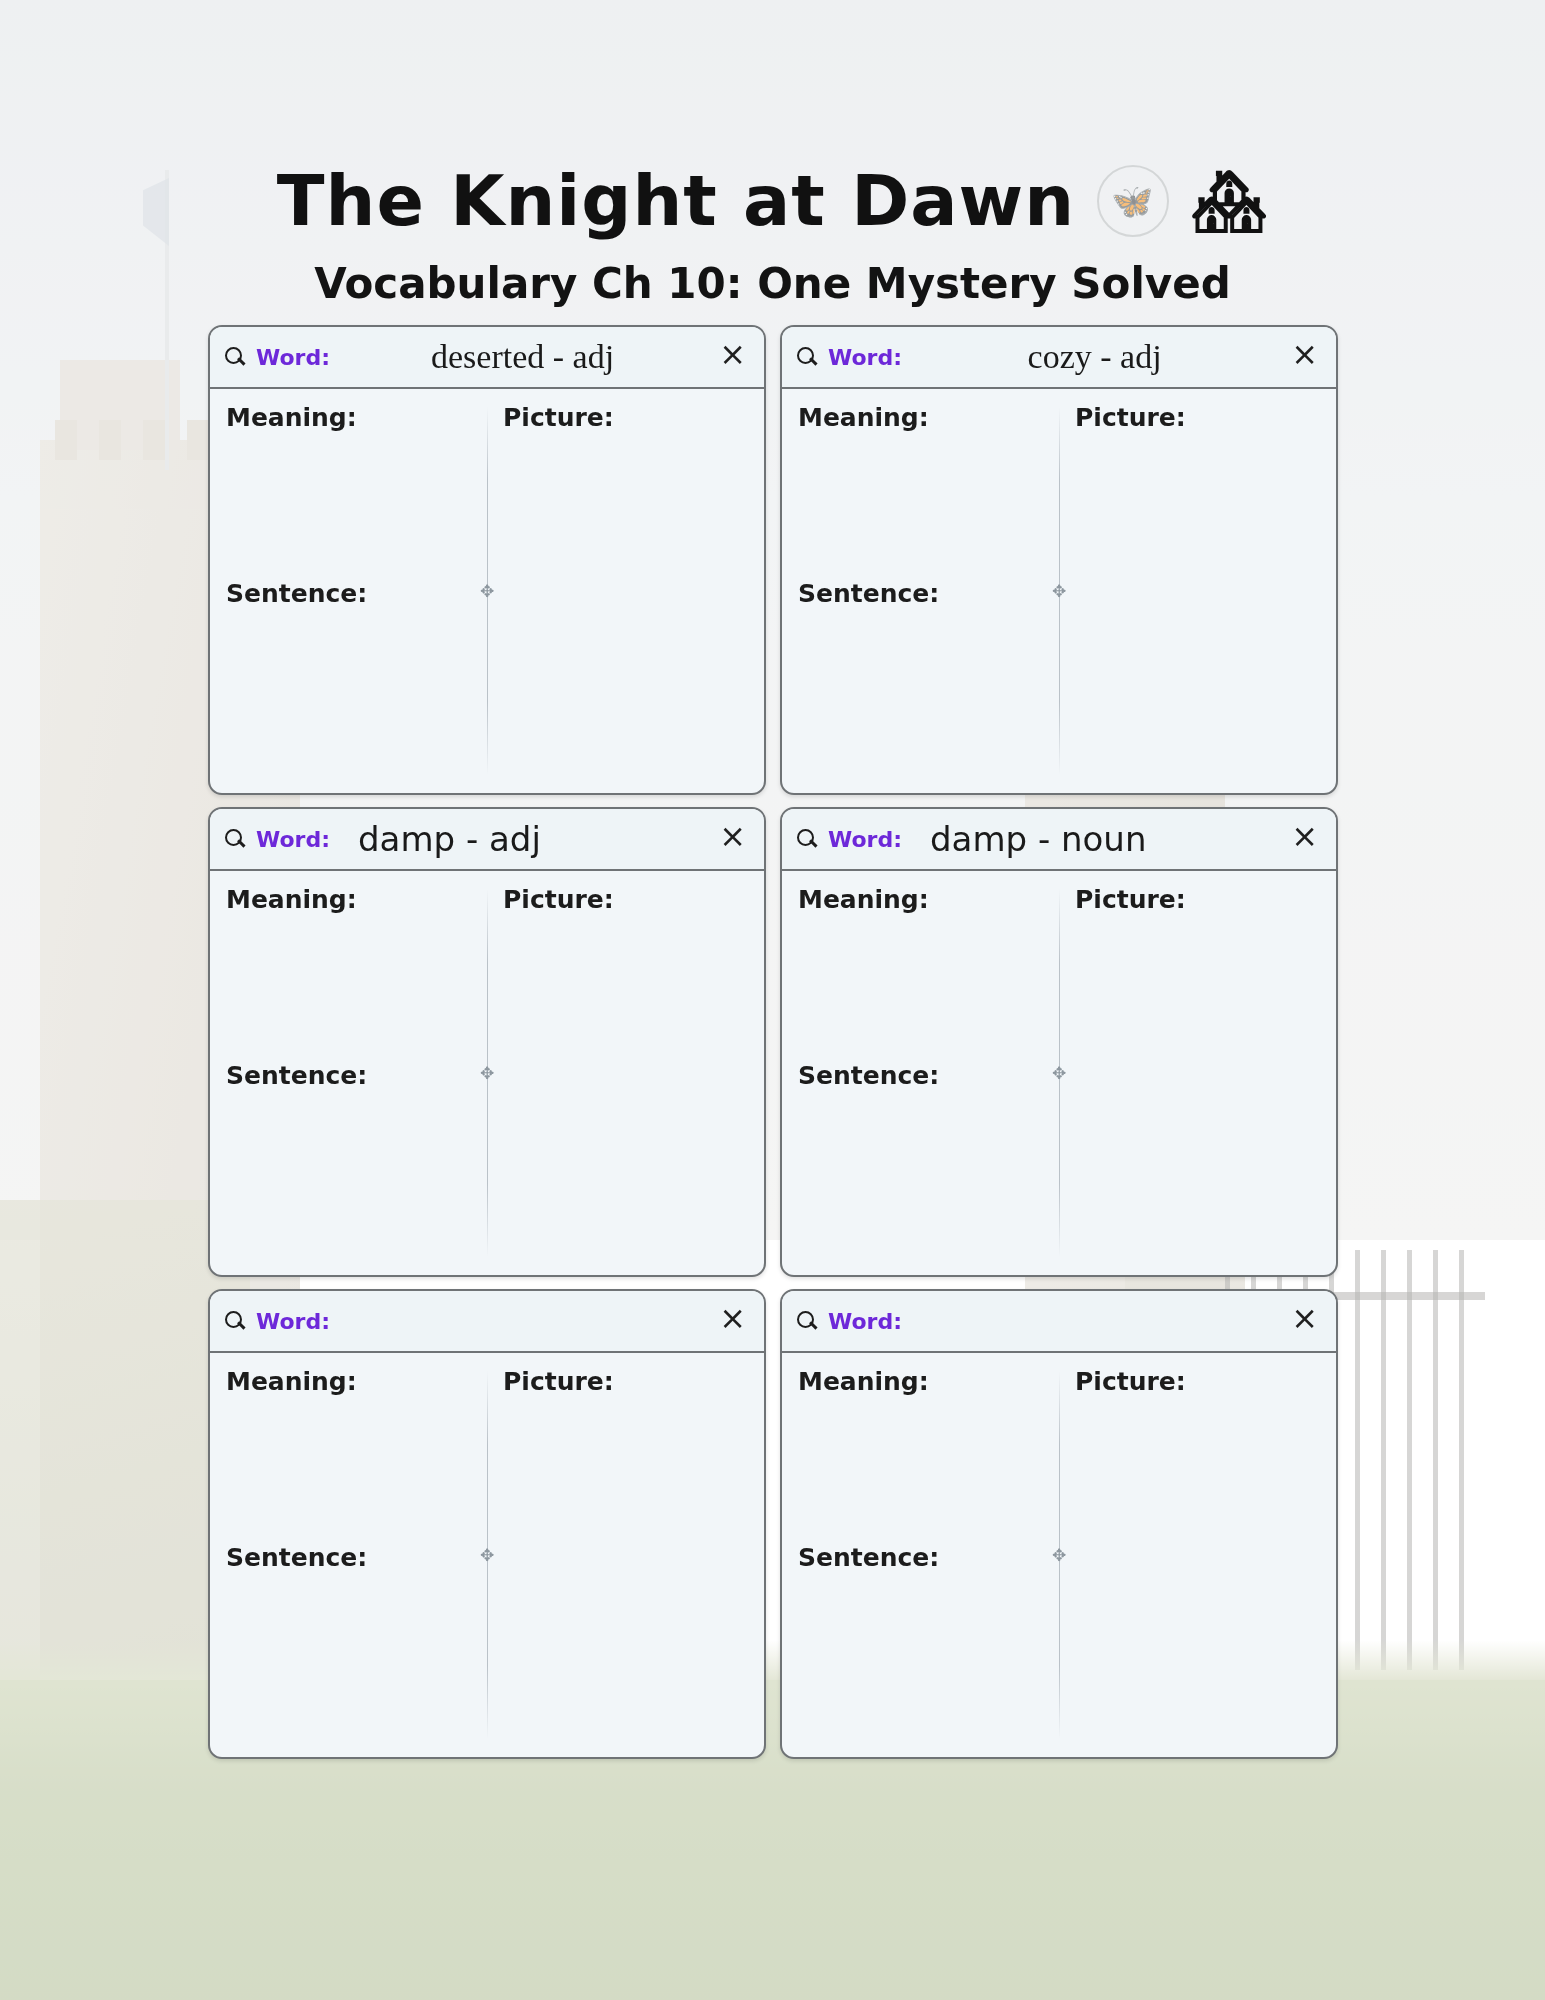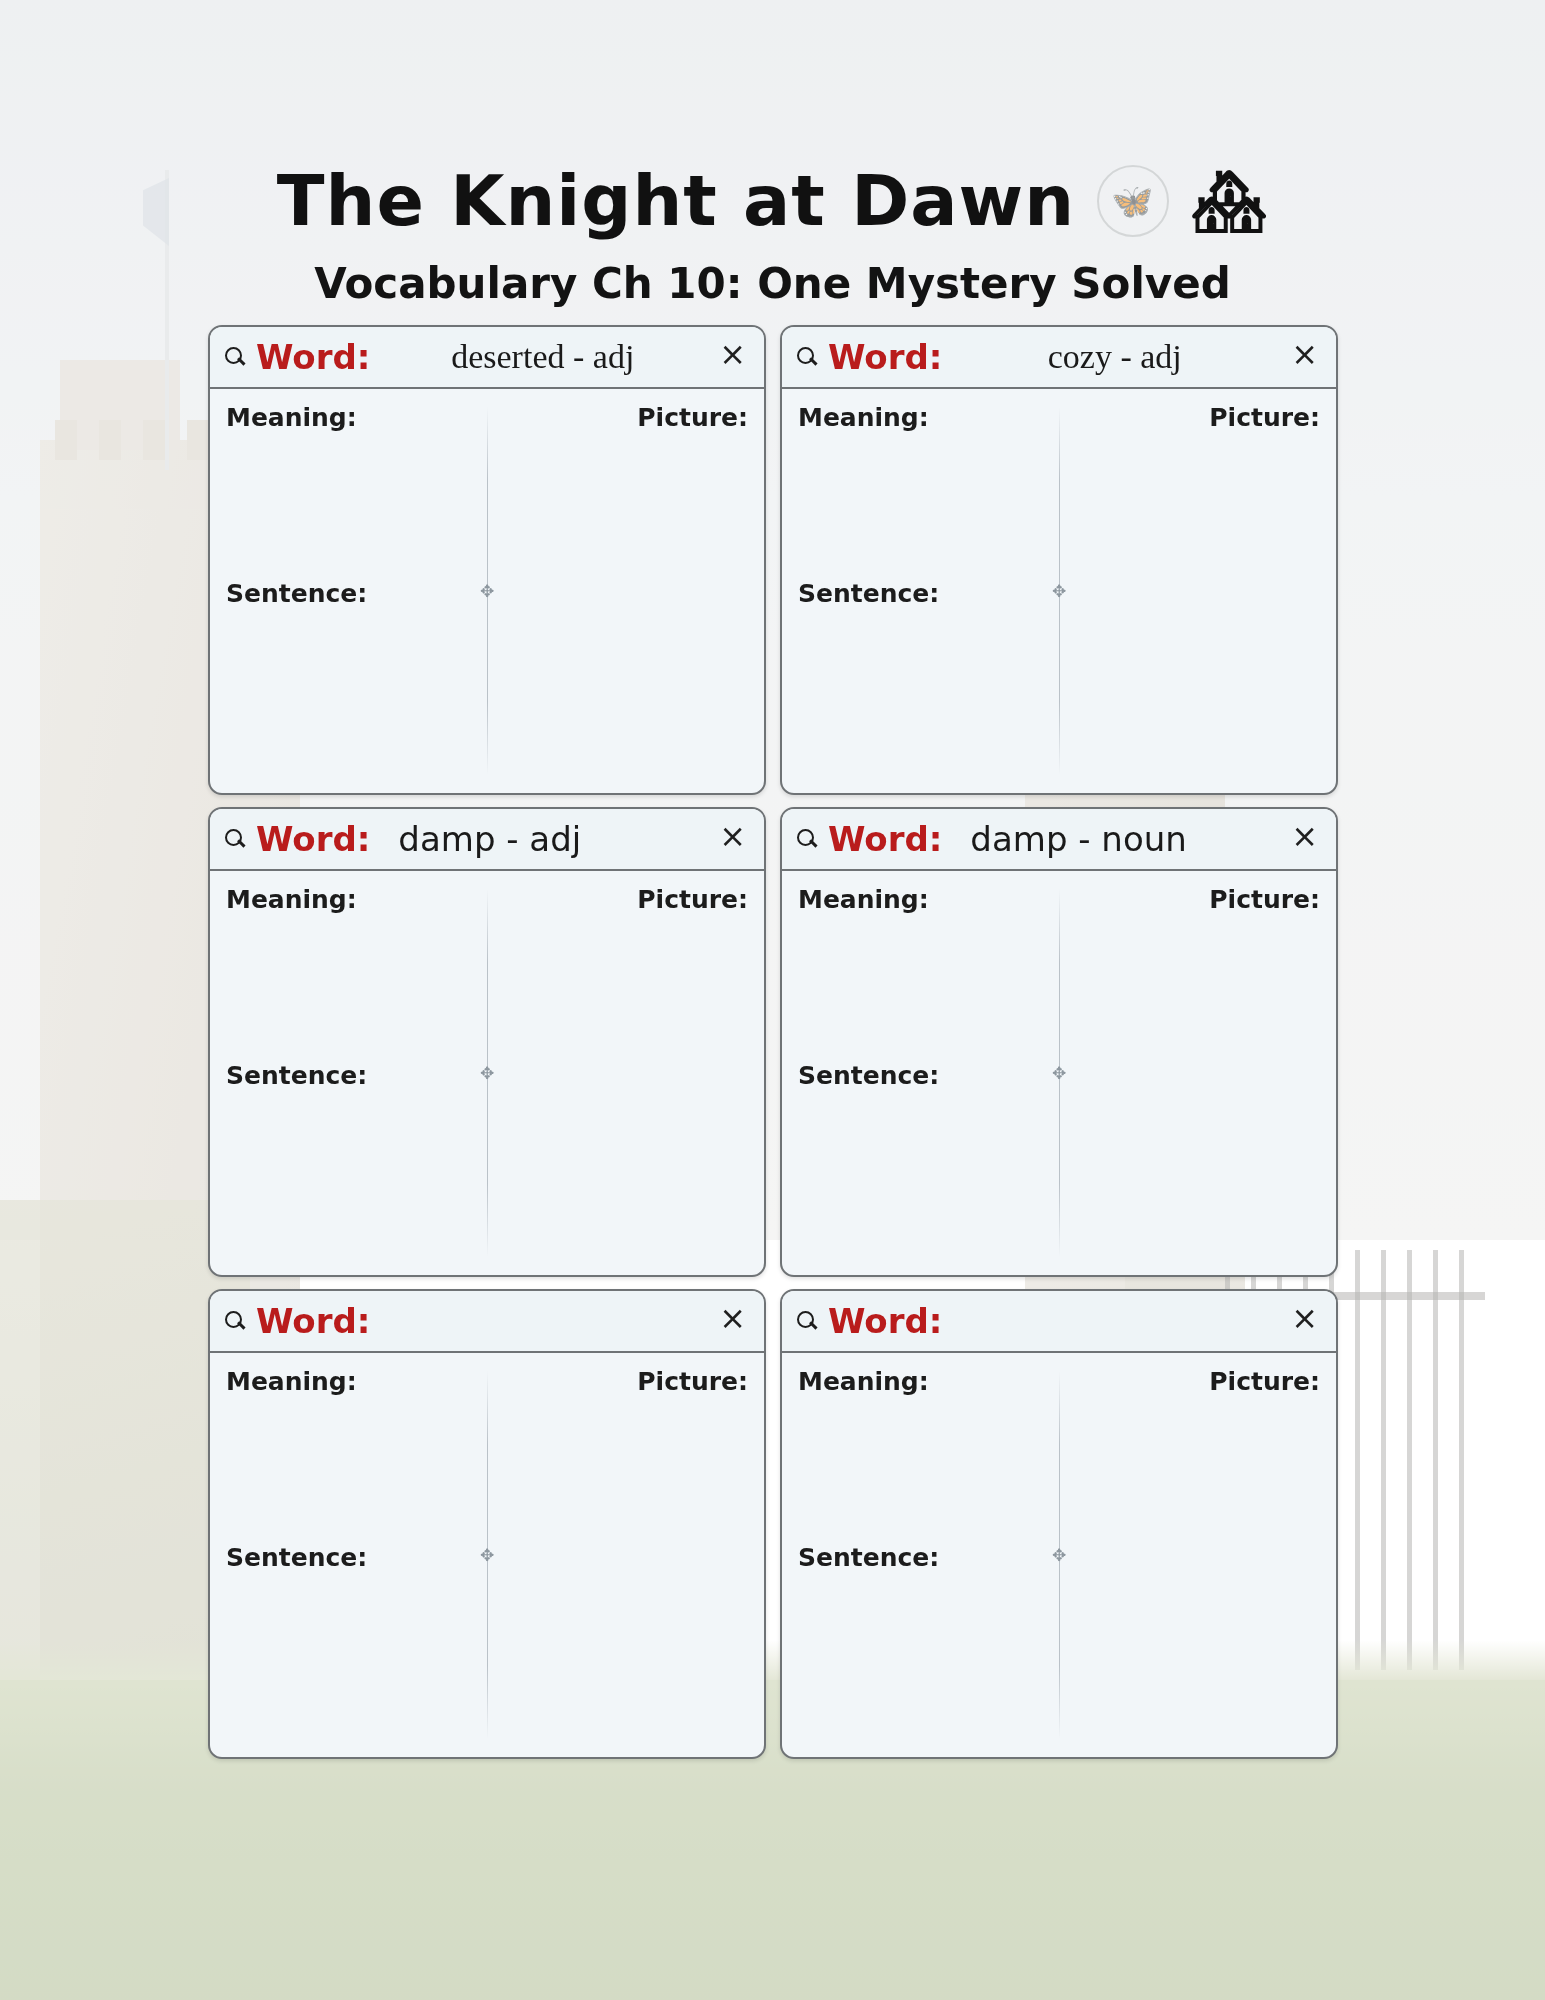--- a/index.html
+++ b/index.html
@@ -212,23 +212,23 @@
   }
   .search-icon:after {
     content: "";
     position: absolute;
     left: 13px; top: 14px;
     width: 9px; height: 2.5px;
     background: #1d1d1d;
     transform: rotate(45deg);
   }
   .word-label {
-    font-size: 34px;
+    font-size: 22px;
     font-weight: bold;
-    color: #b91c1c;
+    color: #6d28d9;
     white-space: nowrap;
   }
   .word-value {
     flex: 1 1 auto;
     font-size: 34px;
     color: #1a1a1a;
     padding-left: 18px;
     white-space: nowrap;
     overflow: hidden;
   }
@@ -271,21 +271,21 @@
     font-size: 17px;
     line-height: 18px;
     text-align: center;
     cursor: move;
   }
   .field-label {
     font-size: 25px;
     font-weight: bold;
     color: #1c1c1c;
   }
-  .field-label.right { text-align: right; }
+  .field-label.right { text-align: left; }
   .sentence-label {
     position: absolute;
     left: 16px;
     top: 190px;
     font-size: 25px;
     font-weight: bold;
     color: #1c1c1c;
   }
   .card.mid .sentence-label { top: 190px; }
 

